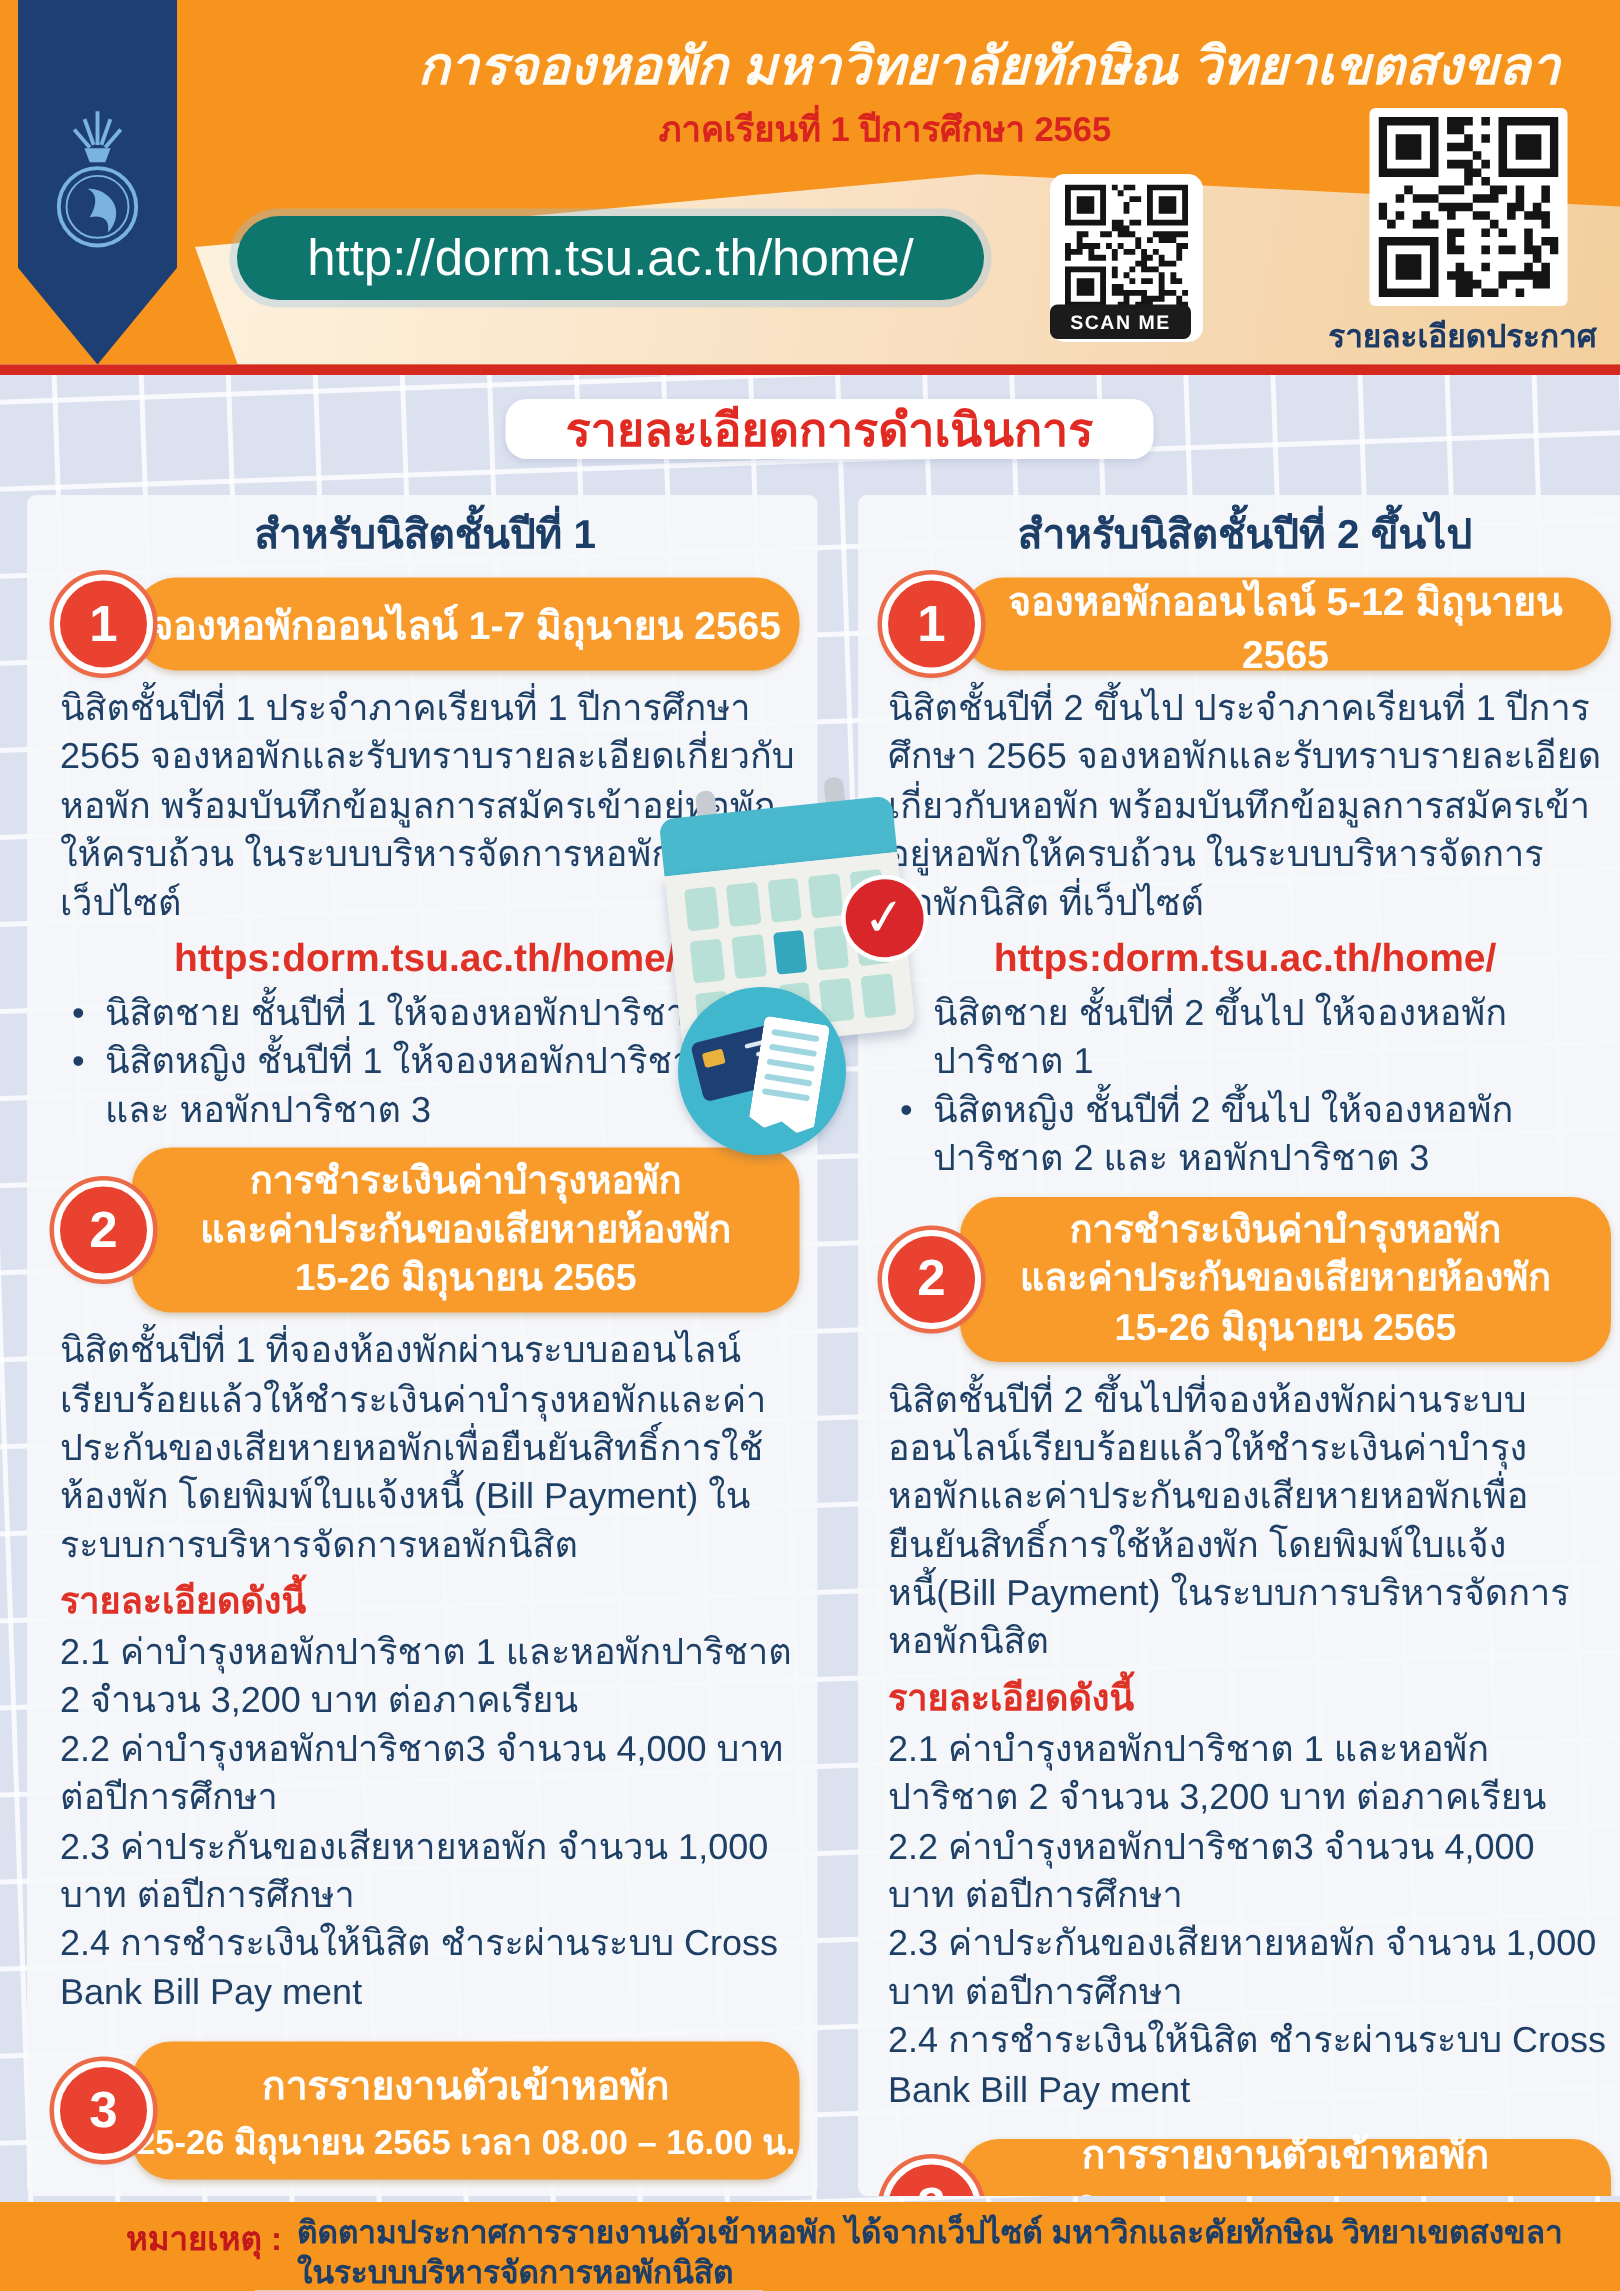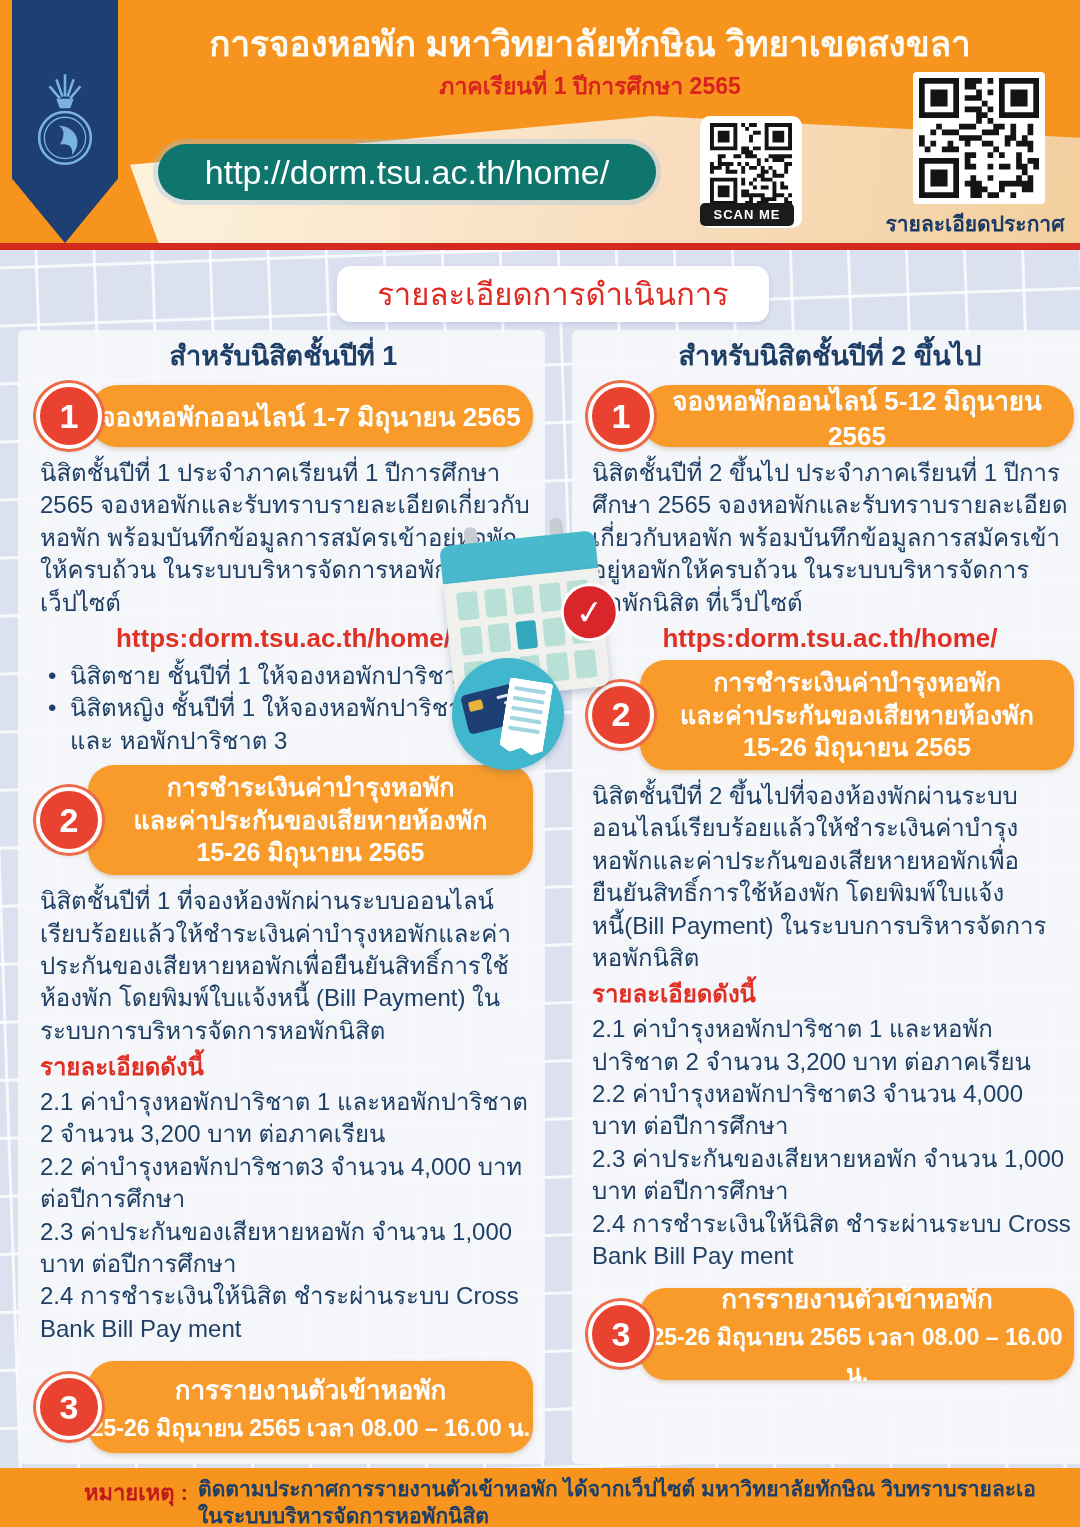--- a/index.html
+++ b/index.html
@@ -7,22 +7,22 @@
   body { font-family:"Liberation Sans","DejaVu Sans",sans-serif; position:relative;
          width:1080px; height:1527px; overflow:hidden; background:#dce2ef; }
 
   
   .header { position:absolute; left:0; top:0; width:1080px; height:243px; background:#f7941e; overflow:hidden; }
   .header-band { position:absolute; left:130px; top:108px; width:950px; height:135px;
                  background:linear-gradient(100deg,#fdf2dd 0%,#f8debe 55%,#f3cf9d 100%);
                  clip-path:polygon(0 42%,55% 6%,100% 22%,100% 100%,3% 100%); }
   .pennant { position:absolute; left:12px; top:0; width:106px; height:248px; background:#1e3f74;
              clip-path:polygon(0 0,100% 0,100% 72%,50% 98%,0 72%); display:flex; justify-content:center; }
-  .title1 { position:absolute; left:140px; top:16px; width:900px; text-align:center;
-            color:#fdfbf4; font-size:35px; font-weight:bold; }
+  .title1 { position:absolute; left:140px; top:16px; width:900px; text-align:right;
+            color:#fdfbf4; font-size:35px; font-weight:bold;font-style:italic; }
   .title2 { position:absolute; left:140px; top:68px; width:900px; text-align:center;
             color:#d8231f; font-size:23px; font-weight:bold; }
   .url-pill { position:absolute; left:158px; top:144px; width:498px; height:56px; background:#0f766e;
               border-radius:28px; display:flex; align-items:center; justify-content:center;
               color:#fff; font-size:34px; font-weight:normal; box-shadow:0 0 0 5px rgba(150,195,230,.35); }
   .scan-card { position:absolute; left:700px; top:116px; width:102px; height:112px; background:#fff;
                border-radius:10px; padding:5px; }
   .scan-card svg { width:82px; height:82px; display:block; margin:2px auto 0; }
   .scan-label { position:absolute; left:0; bottom:2px; width:94px; height:23px; background:#1b1b1b;
                 border-radius:5px; color:#fff; font-size:13px; font-weight:bold; letter-spacing:1px;
@@ -34,23 +34,23 @@
                  color:#1b3a66; font-size:21px; font-weight:bold; }
   svg.qr { fill:#141414; }
   .red-line { position:absolute; left:0; top:243px; width:1080px; height:7px; background:#d5281f; }
 
   
   .main { position:absolute; left:0; top:250px; width:1080px; height:1218px; background:#dbe1ef; overflow:hidden; }
   .main::before { content:""; position:absolute; inset:-60px; transform:rotate(-2deg);
       background-image:linear-gradient(rgba(255,255,255,.8) 3px,transparent 3px),
                        linear-gradient(90deg,rgba(255,255,255,.8) 3px,transparent 3px);
       background-size:58px 58px; }
-  .section-title { position:absolute; left:337px; top:16px; width:432px; height:56px; background:#fff;
+  .section-title { position:absolute; left:337px; top:16px; width:432px; height:40px; background:#fff;
                    border-radius:14px; display:flex; align-items:center; justify-content:center;
-                   color:#e02a22; font-size:31px; font-weight:normal; box-shadow:0 2px 5px rgba(60,80,140,.15); }
+                   color:#e02a22; font-size:31px; font-weight:bold; box-shadow:0 2px 5px rgba(60,80,140,.15); }
   .panel { position:absolute; top:80px; bottom:4px; background:rgba(246,247,250,.93); overflow:hidden; }
   .panel.left  { left:18px;  width:527px; border-radius:6px; padding:0 12px 0 16px; }
   .panel.right { left:572px; width:508px; border-radius:6px 0 0 6px; padding:0 6px 0 14px; }
   .col-header { text-align:center; color:#1c3e67; font-size:27px; font-weight:bold; margin:4px 0 8px; }
 
   .steprow { position:relative; margin-left:54px; }
   .pill { background:#f89b2b; border-radius:30px; color:#fff; font-weight:bold;
           display:flex; flex-direction:column; align-items:center; justify-content:center;
           text-align:center; box-shadow:0 2px 4px rgba(120,70,0,.25); }
   .pill-1 { height:62px; font-size:26px; }
@@ -191,20 +191,24 @@
 
   <div class="panel right">
     <div class="col-header">สำหรับนิสิตชั้นปีที่ 2 ขึ้นไป</div>
 
     <div class="steprow">
       <div class="num">1</div>
       <div class="pill pill-1">จองหอพักออนไลน์ 5-12 มิถุนายน 2565</div>
     </div>
     <p class="body-text">นิสิตชั้นปีที่ 2 ขึ้นไป ประจำภาคเรียนที่ 1 ปีการศึกษา 2565 จองหอพักและรับทราบรายละเอียดเกี่ยวกับหอพัก พร้อมบันทึกข้อมูลการสมัครเข้าอยู่หอพักให้ครบถ้วน ในระบบบริหารจัดการหอพักนิสิต ที่เว็ปไซต์</p>
     <div class="red-link">https:dorm.tsu.ac.th/home/</div>
+    <ul class="dots">
+      <li>นิสิตชาย ชั้นปีที่ 2 ขึ้นไป ให้จองหอพักปาริชาต 1</li>
+      <li>นิสิตหญิง ชั้นปีที่ 2 ขึ้นไป ให้จองหอพักปาริชาต 2 และ หอพักปาริชาต 3</li>
+    </ul>
 
     <div class="steprow">
       <div class="num">2</div>
       <div class="pill pill-2">
         <span>การชำระเงินค่าบำรุงหอพัก</span>
         <span>และค่าประกันของเสียหายห้องพัก</span>
         <span>15-26 มิถุนายน 2565</span>
       </div>
     </div>
     <p class="body-text">นิสิตชั้นปีที่ 2 ขึ้นไปที่จองห้องพักผ่านระบบออนไลน์เรียบร้อยแล้วให้ชำระเงินค่าบำรุงหอพักและค่าประกันของเสียหายหอพักเพื่อยืนยันสิทธิ์การใช้ห้องพัก โดยพิมพ์ใบแจ้งหนี้(Bill Payment) ในระบบการบริหารจัดการหอพักนิสิต</p>
@@ -261,17 +265,17 @@
         <i></i>
         <i></i>
       </div>
   </div>
 </div>
 
 <div class="footer">
   <div class="row">
     <span class="foot-label">หมายเหตุ :</span>
     <div class="foot-text">
-      <div>ติดตามประกาศการรายงานตัวเข้าหอพัก ได้จากเว็ปไซต์ มหาวิทยาลัยทักษิณ วิบทราบรายละเอ</div>
+      <div>ติดตามประกาศการรายงานตัวเข้าหอพัก ได้จากเว็ปไซต์ มหาวิกและคัยทักษิณ วิทยาเขตสงขลา</div>
       <div>ในระบบบริหารจัดการหอพักนิสิต</div>
     </div>
   </div>
 </div>
 
 </body></html>

